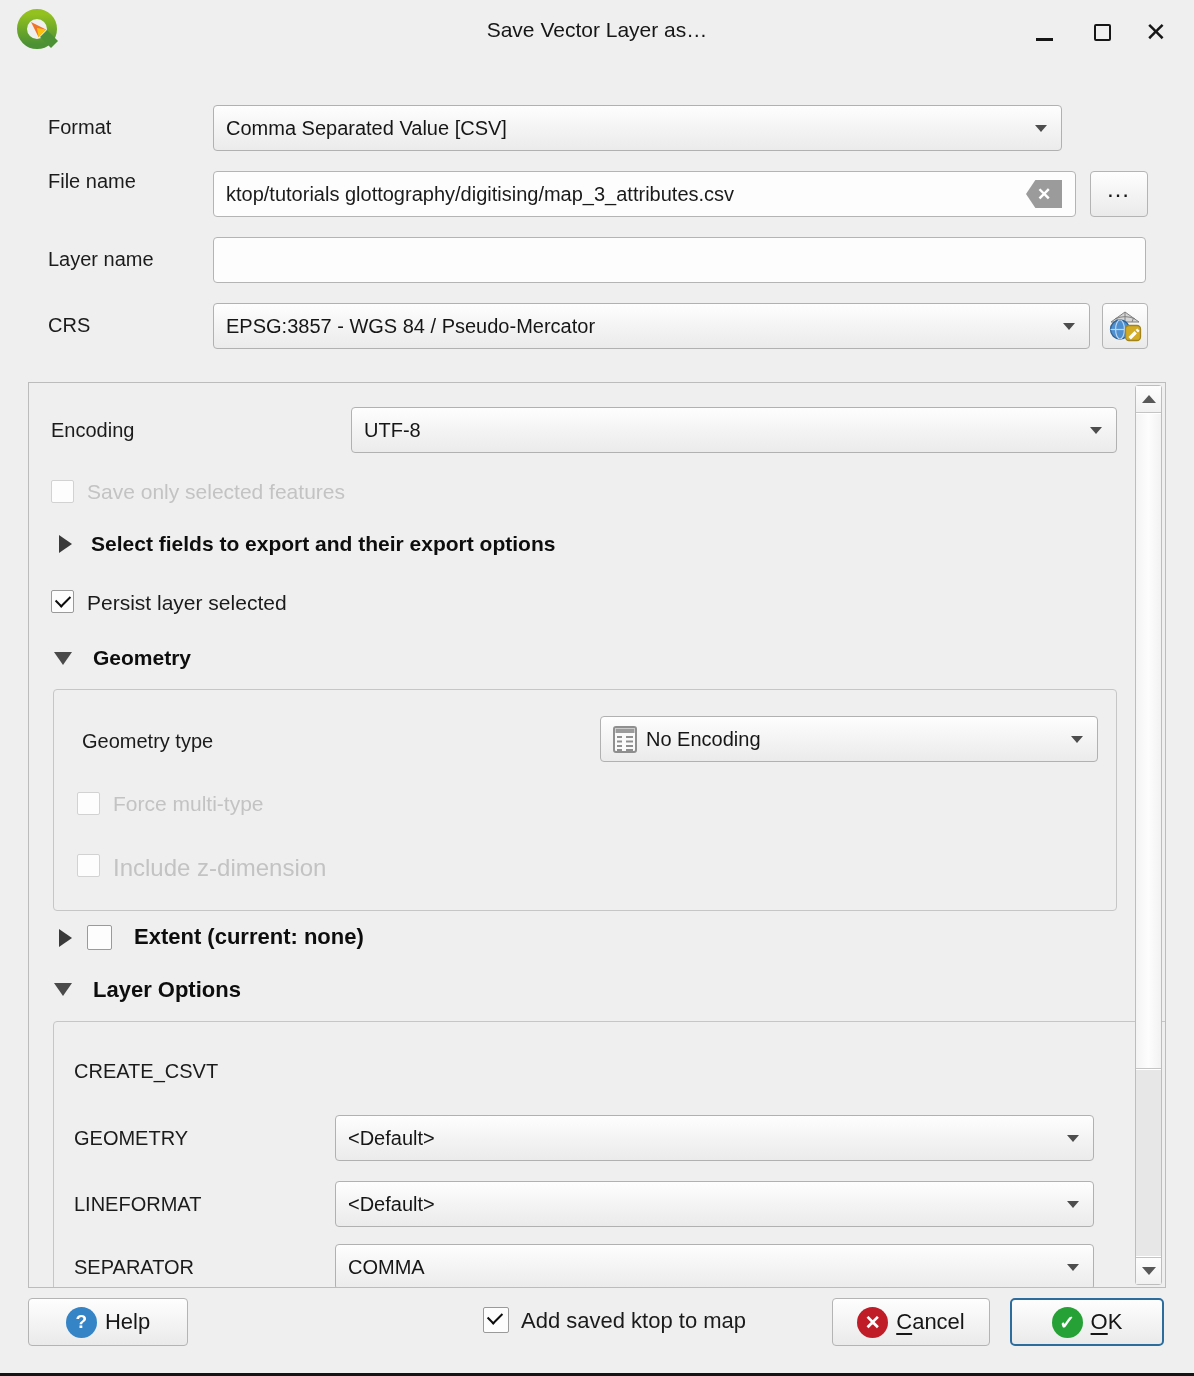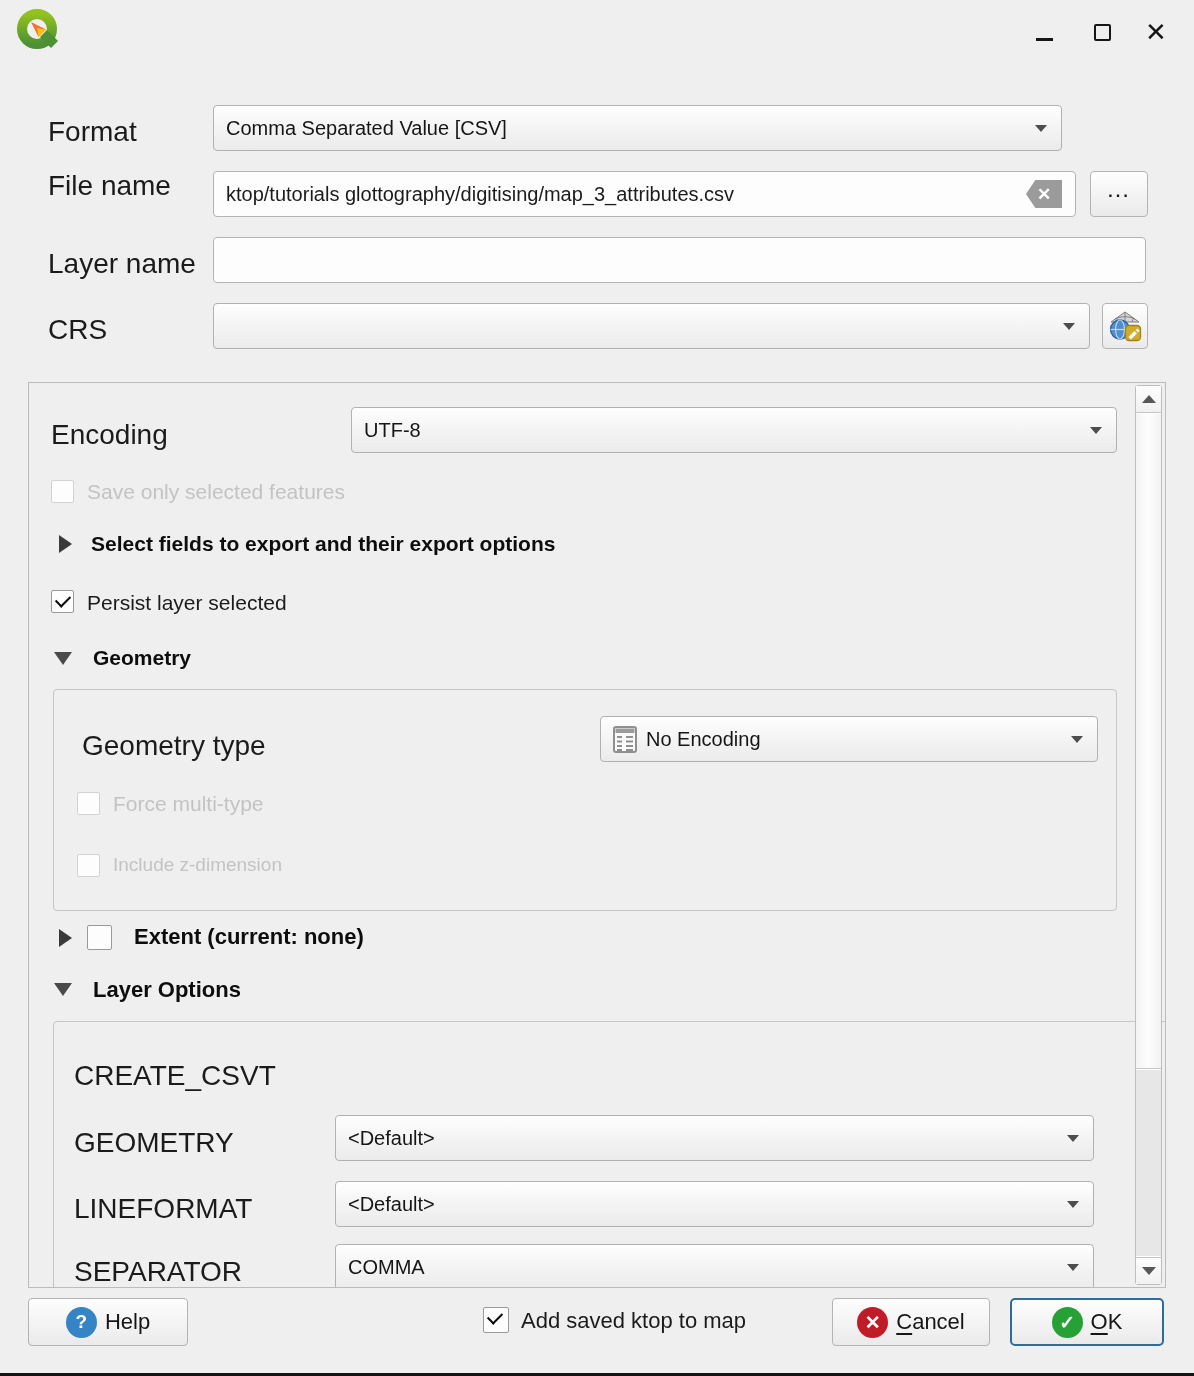--- a/index.html
+++ b/index.html
@@ -10,21 +10,21 @@
   
   .titlebar { position:absolute; left:0; top:0; width:1194px; height:64px; background:#efefef; }
   .qgis-logo { position:absolute; left:13px; top:7px; width:50px; height:50px; }
   .win-title { position:absolute; left:0; right:0; top:18px; text-align:center; font-size:21px; color:#161616; }
   .winbtn { position:absolute; top:0; width:44px; height:64px; display:flex; align-items:center; justify-content:center; cursor:default; }
   .min-glyph { width:17px; height:3px; background:#161616; margin-top:14px; }
   .max-glyph { width:17px; height:17px; border:2.5px solid #161616; border-radius:2px; }
   .close-glyph { font-size:26px; color:#161616; line-height:1; }
 
   
-  .lbl { position:absolute; font-size:28px; color:#1b1b1b; white-space:nowrap; }
+  .lbl { position:absolute; font-size:20px; color:#1b1b1b; white-space:nowrap; }
   .lbl.dis { color:#c3c3c3; }
   .field { position:absolute; height:46px; background:#fdfdfd; border:1px solid #b4b4b4; border-radius:4px;
            font-size:20px; color:#1b1b1b; padding:8px 12px; font-family:"Liberation Sans", sans-serif; }
   .combo { position:absolute; height:46px; border:1px solid #b1b1b1; border-radius:4px;
            background:linear-gradient(180deg,#fefefe 0%,#f3f3f3 55%,#ebebeb 100%);
            display:flex; align-items:center; font-size:20px; color:#161616; padding:0 40px 0 12px; white-space:nowrap; overflow:hidden; }
   .carrow { position:absolute; right:14px; top:50%; margin-top:-3px; width:0; height:0;
             border-left:6px solid transparent; border-right:6px solid transparent; border-top:7px solid #4d4d4d; }
   .btn { position:absolute; border:1px solid #b4b4b4; border-radius:4px;
          background:linear-gradient(180deg,#fefefe 0%,#f3f3f3 55%,#eaeaea 100%);
@@ -73,20 +73,21 @@
         <linearGradient id="qg" x1="0" y1="0" x2="0" y2="1">
           <stop offset="0" stop-color="#93c11f"></stop>
             <stop offset="1" stop-color="#4c9133"></stop>
         </linearGradient>
       </defs>
       <circle cx="24" cy="22" r="15" fill="none" stroke="url(#qg)" stroke-width="10"></circle>
       <path d="M27 30 L34 23 L45 34 L38 41 Z" fill="#4c9133"></path>
       <path d="M18 15 L33 22.5 L25.5 30 Z" fill="#f0752b"></path>
       <path d="M24 21 L33 22.5 L25.5 30 Z" fill="#fdc20b"></path>
     </svg>
+    <div class="win-title">Save Vector Layer as…</div>
     <div class="winbtn" style="left:1022px;">
         <div class="min-glyph"></div>
       </div>
     <div class="winbtn" style="left:1080px;">
         <div class="max-glyph"></div>
       </div>
     <div class="winbtn" style="left:1134px;">
         <div class="close-glyph">✕</div>
       </div>
   </div>
@@ -106,20 +107,21 @@
   </div>
   <div class="btn" style="left:1090px; top:171px; width:58px; height:46px;">
     <span style="font-size:24px; letter-spacing:2px; margin-top:-10px;">…</span>
   </div>
 
   <div class="lbl" style="left:48px; top:248px;">Layer name</div>
   <input class="field" style="left: 213px; top: 237px; width: 933px;" value="">
 
   <div class="lbl" style="left:48px; top:314px;">CRS</div>
   <div class="combo" style="left:213px; top:303px; width:877px;">
+    <span>EPSG:3857 - WGS 84 / Pseudo-Mercator</span>
     <span class="carrow"></span>
   </div>
   <div class="btn" style="left:1102px; top:303px; width:46px; height:46px;">
     <svg width="36" height="36" viewBox="0 0 36 36">
       <path d="M4 14 L18 4 L32 14 Z" fill="#d6d6d6" stroke="#808080" stroke-width="1"></path>
       <path d="M9.5 10 L11 14 M18 4 L18 14 M26.5 10 L25 14" stroke="#808080" stroke-width="1" fill="none"></path>
       <path d="M8 10.8 Q18 6.5 28 10.8" stroke="#808080" stroke-width="1" fill="none"></path>
       <circle cx="13" cy="21.5" r="9.5" fill="#4e8fd0" stroke="#2f6295" stroke-width="1.3"></circle>
       <ellipse cx="13" cy="21.5" rx="4.4" ry="9.5" fill="none" stroke="#bcd6ef" stroke-width="1.2"></ellipse>
       <path d="M3.5 21.5 H22.5" stroke="#bcd6ef" stroke-width="1.2"></path>
@@ -161,21 +163,21 @@
             <path d="M4 20 h5 M13 20 h7"></path>
               <path d="M4 24 h5 M13 24 h7"></path>
           </g>
         </svg>
         <span>No Encoding</span>
         <span class="carrow"></span>
       </div>
       <div class="chk dis" style="left:23px; top:102px;"></div>
       <div class="lbl dis" style="left:59px; top:102px; font-size:21px;">Force multi-type</div>
       <div class="chk dis" style="left:23px; top:164px;"></div>
-      <div class="lbl dis" style="left:59px; top:164px; font-size:19px;">Include z-dimension</div>
+      <div class="lbl dis" style="left:59px; top:164px; font-size:24px;">Include z-dimension</div>
     </div>
 
     <div class="tri-r" style="left:30px; top:546px;"></div>
     <div class="chk" style="left:58px; top:542px; width:25px; height:25px;"></div>
     <div class="bold-head" style="left:105px; top:541px; font-size:22px;">Extent (current: none)</div>
 
     <div class="tri-d" style="left:25px; top:600px;"></div>
     <div class="bold-head" style="left:64px; top:594px; font-size:22px;">Layer Options</div>
 
     <div class="groupbox" style="left:24px; top:638px; width:1169px; height:300px;">

